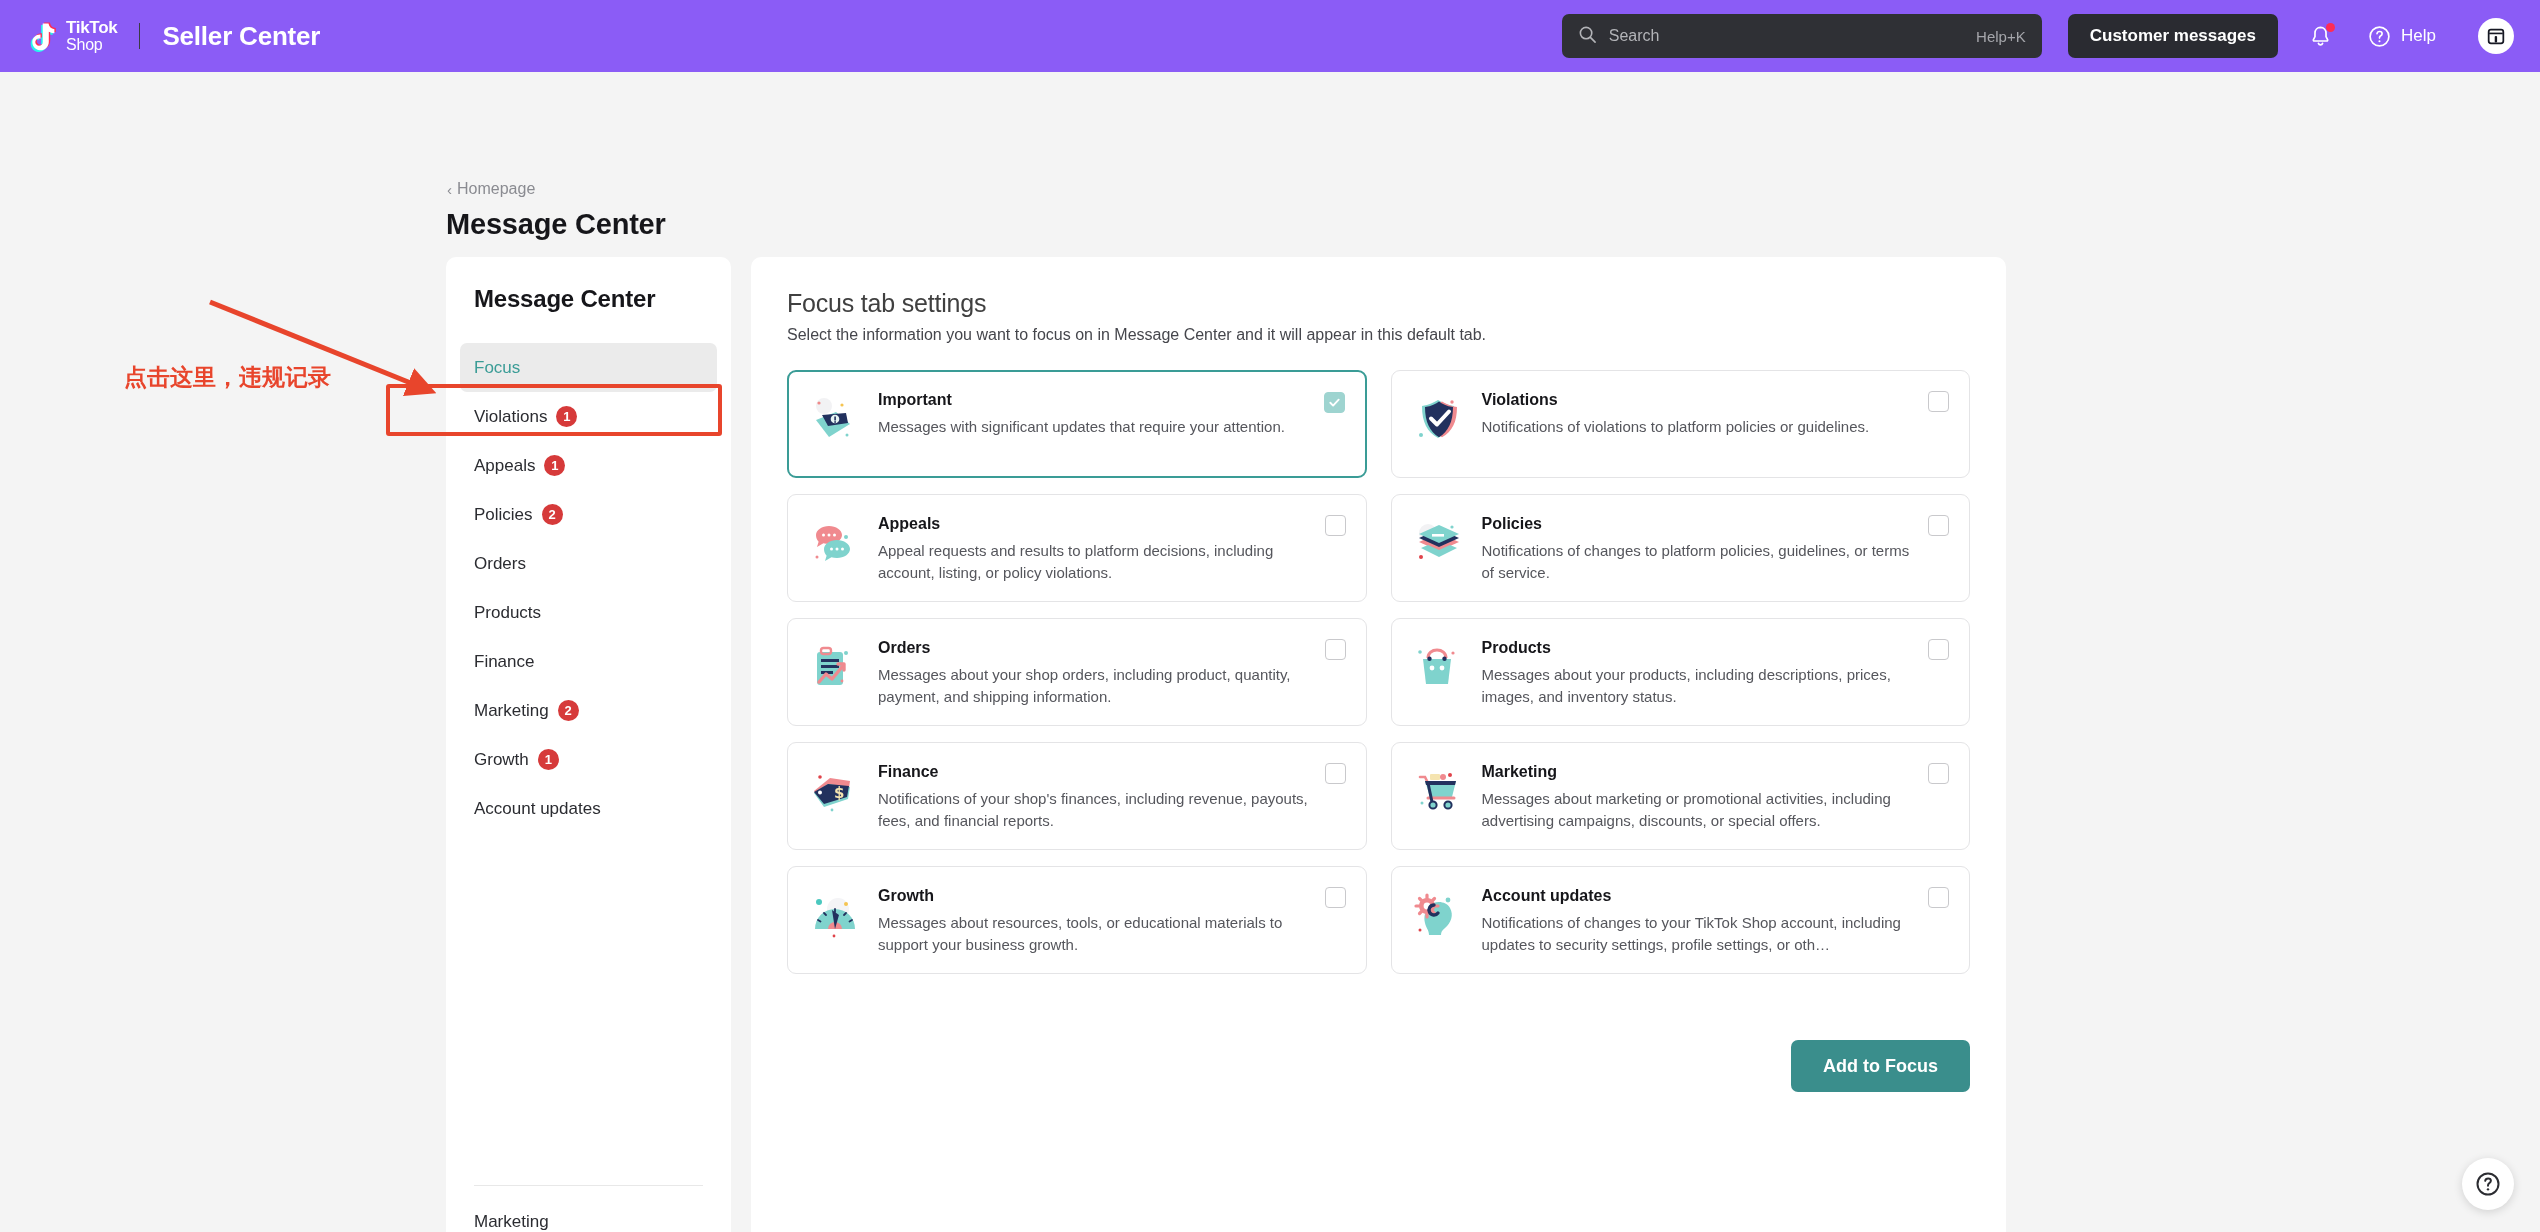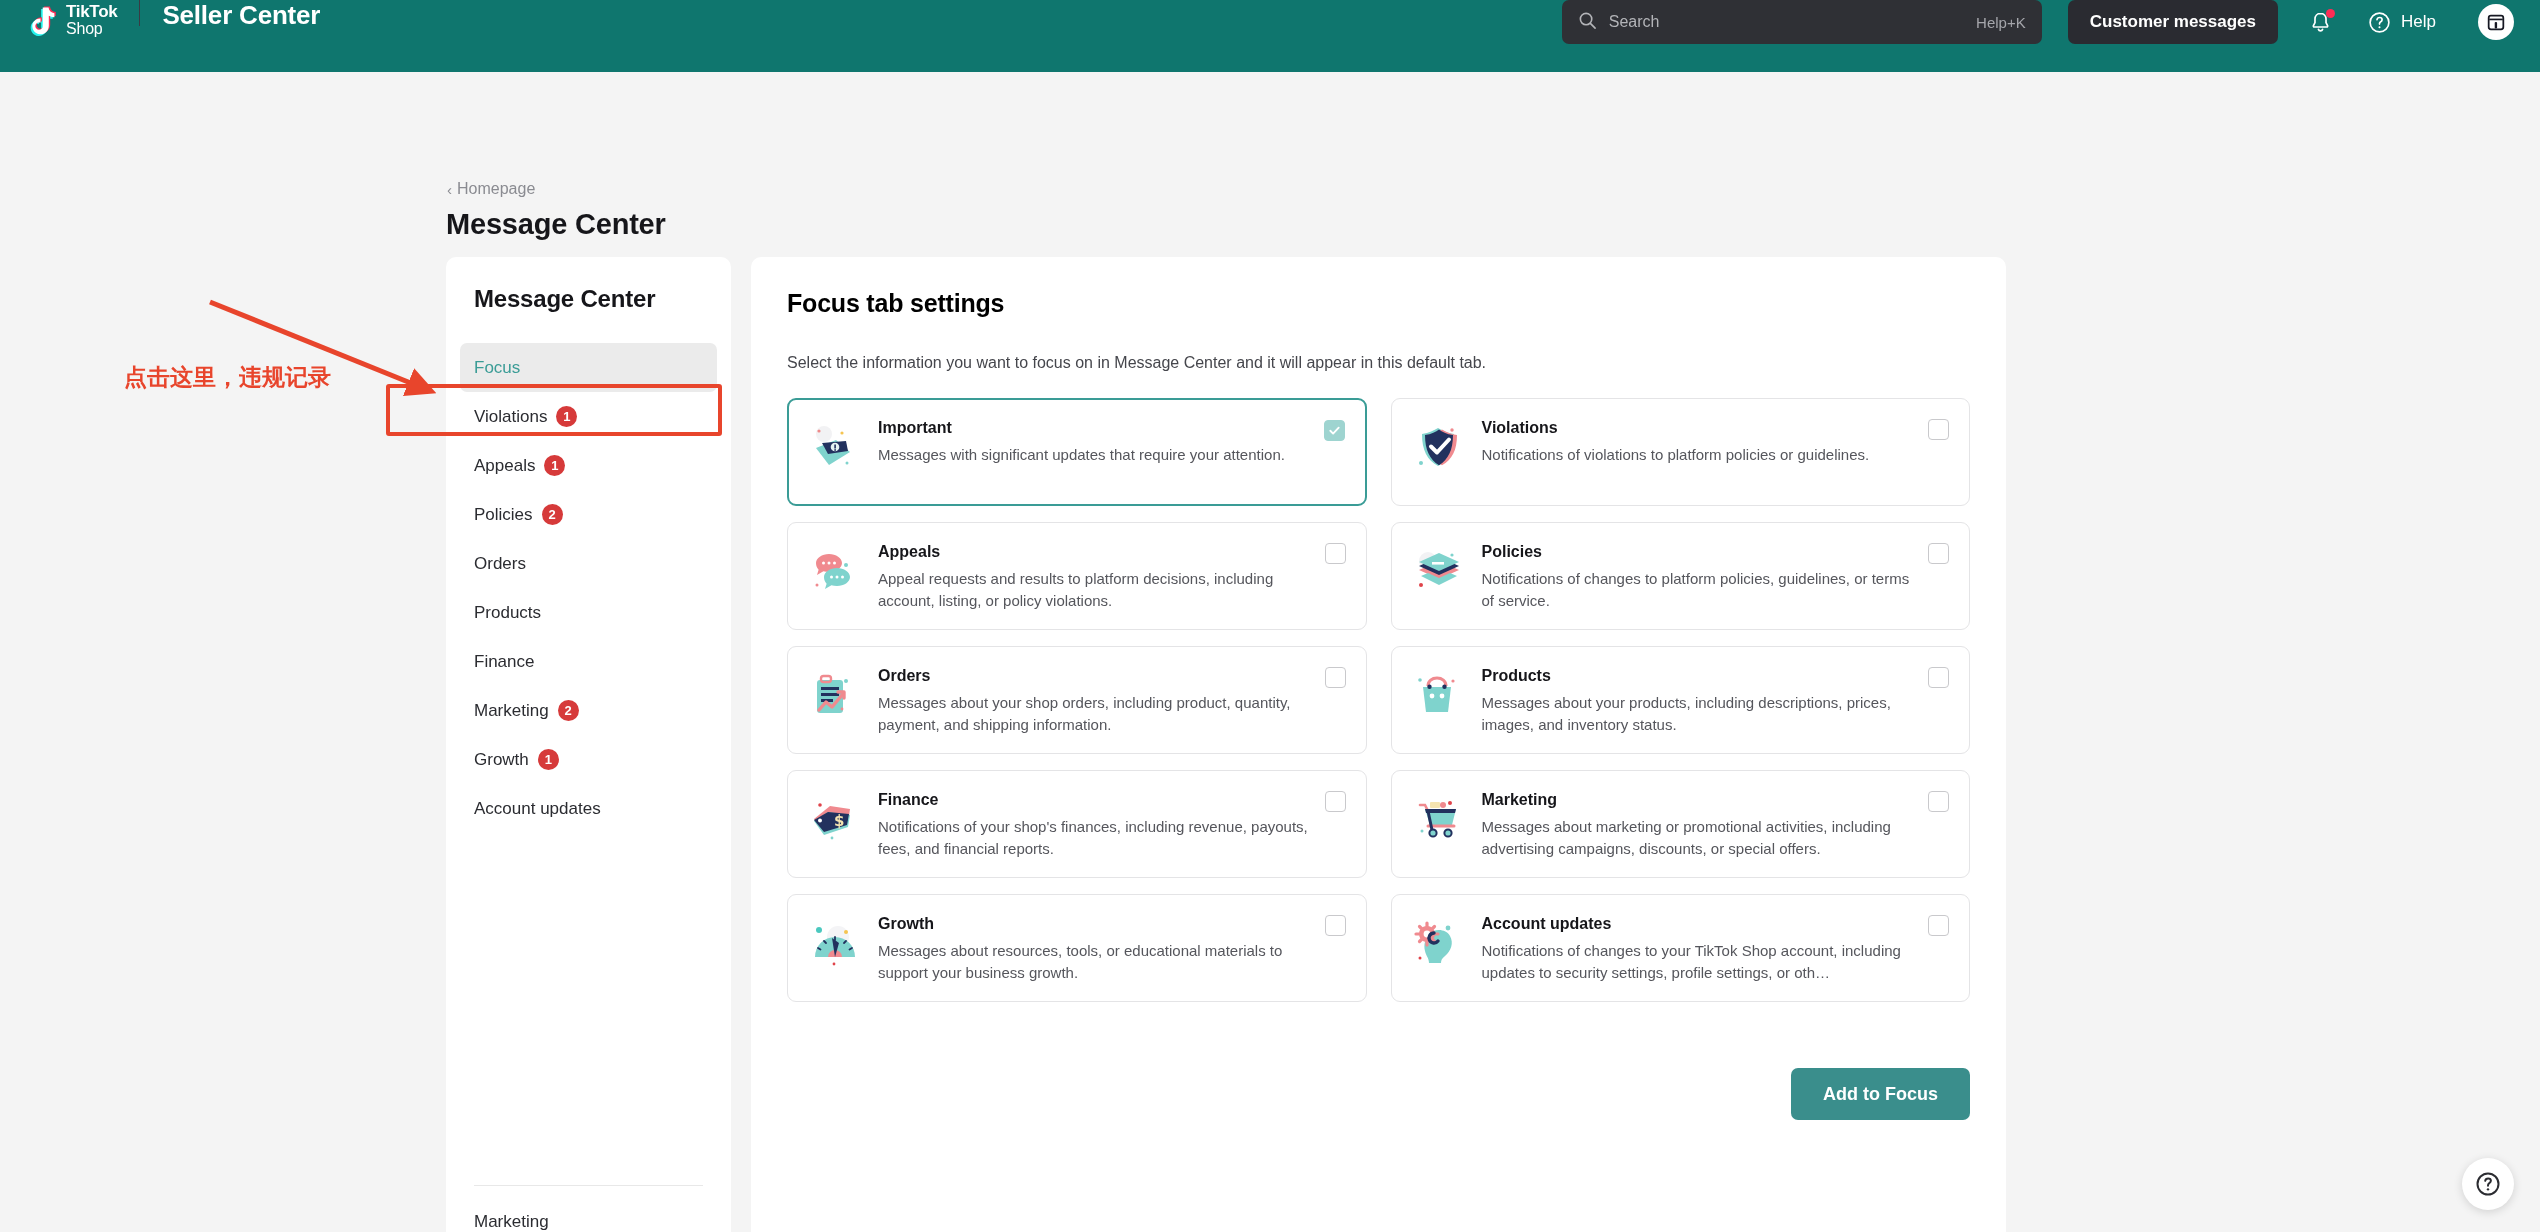--- a/index.html
+++ b/index.html
@@ -10,23 +10,23 @@
     overflow: hidden;
     background: #f4f4f4;
     font-family: "Liberation Sans", sans-serif;
     -webkit-font-smoothing: antialiased;
   }
 
   
   .topbar {
     position: relative;
     height: 72px;
-    background: #0f766e;
+    background: #8b5cf6;
     display: flex;
-    align-items: flex-start;
+    align-items: center;
     padding: 0 26px 0 22px;
   }
   .brand { display: flex; align-items: center; gap: 0; }
   .tt-logo { width: 40px; height: 40px; position: relative; flex: none; }
   .tt-wordmark {
     display: flex; flex-direction: column; justify-content: center;
     line-height: 1.0; margin-left: 4px;
   }
   .tt-wordmark .l1 { color: #fff; font-size: 17px; font-weight: bold; letter-spacing: -0.3px; }
   .tt-wordmark .l2 { color: #fff; font-size: 16px; font-weight: 500; letter-spacing: -0.2px; margin-top: 1px;}
@@ -104,22 +104,22 @@
     border-top: 1px solid #e8e8e8; display: flex; align-items: center;
   }
   .side-foot span { font-size: 17px; color: #2b2c31; cursor: pointer; }
 
   
   .main-card {
     width: 1255px; height: 1000px; background: #fff; border-radius: 10px;
     padding: 32px 36px 0 36px;
   }
   .main-h {
-    font-size: 25px; font-weight: bold; color: #000000;
-    letter-spacing: -0.2px; margin-bottom: 36px;
+    font-size: 25px; font-weight: normal; color: #404040;
+    letter-spacing: -0.2px; margin-bottom: 8px;
   }
   .main-sub { font-size: 16px; color: #45464c; margin-bottom: 26px; }
 
   .grid { display: grid; grid-template-columns: 1fr 1fr; gap: 16px 24px; }
 
   .opt {
     position: relative; height: 108px; border: 1px solid #e4e4e6;
     border-radius: 9px; display: flex; align-items: flex-start;
     padding: 20px 20px 0 20px; gap: 16px; background: #fff; cursor: pointer;
   }

